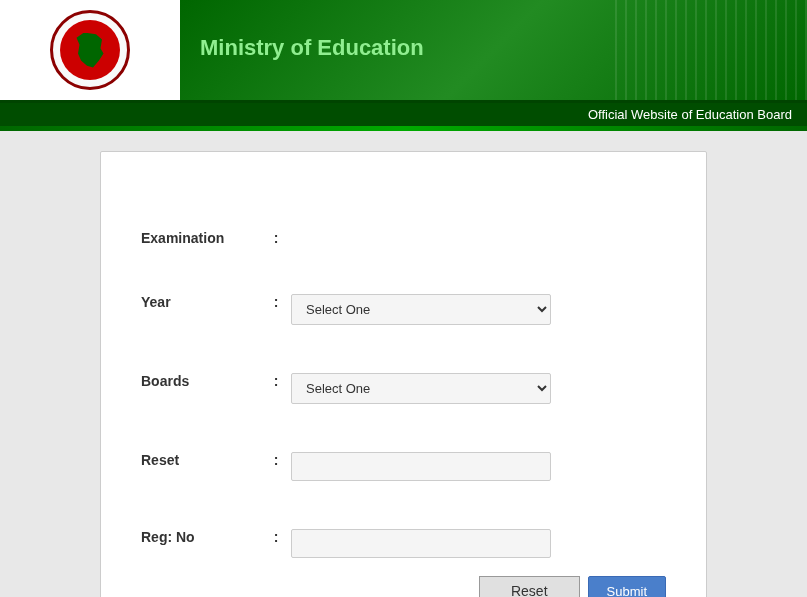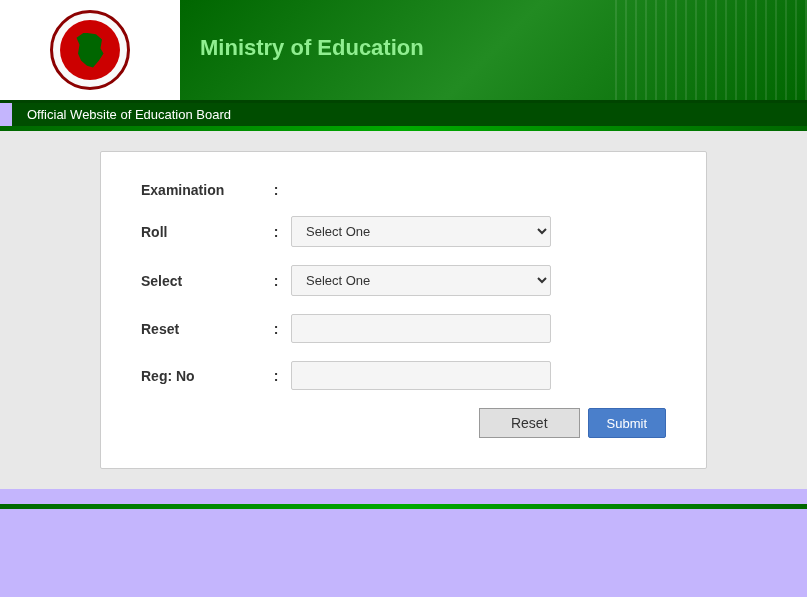--- a/index.html
+++ b/index.html
@@ -104,25 +104,24 @@
 
     .ministry-subtitle {
       color: #ffffff;
       font-size: 18px;
       font-weight: bold;
       line-height: 1.3;
     }
 
     .official-website-bar {
       background-color: #004d00;
-      text-align: left;
+      text-align: right;
       padding: 4px 15px;
       color: #ffffff;
       font-size: 13px;
-      margin-left: 12px;
     }
 
     
     .accent-bar-top {
       height: 5px;
       background: linear-gradient(90deg, #006600, #00aa00, #006600);
       margin-bottom: 0;
     }
 
     .accent-bar-bottom {
@@ -138,22 +137,22 @@
 
     .form-box {
       background-color: #ffffff;
       border: 1px solid #cccccc;
       padding: 30px 40px 30px 40px;
       border-radius: 2px;
     }
 
     .form-row {
       display: flex;
-      align-items: center;
       margin-bottom: 18px;
+      margin-top: 48px;
     }
 
     .form-label {
       font-size: 14px;
       font-weight: bold;
       color: #333333;
       width: 120px;
       text-align: left;
     }
 
@@ -247,34 +246,34 @@
 
   <div class="main-content">
     <div class="form-box">
 
       <div class="form-row">
         <div class="form-label">Examination</div>
         <div class="form-colon">:</div>
       </div>
 
       <div class="form-row">
-        <div class="form-label">Roll</div>
+        <div class="form-label">Year</div>
         <div class="form-colon">:</div>
         <div class="form-control">
           <select class="form-input">
             <option>Select One</option>
             <option>2024</option>
             <option>2023</option>
             <option>2022</option>
           </select>
         </div>
       </div>
 
       <div class="form-row">
-        <div class="form-label">Select</div>
+        <div class="form-label">Boards</div>
         <div class="form-colon">:</div>
         <div class="form-control">
           <select class="form-input">
             <option>Select One</option>
             <option>Dhaka</option>
             <option>Chittagong</option>
             <option>Rajshahi</option>
           </select>
         </div>
       </div>

